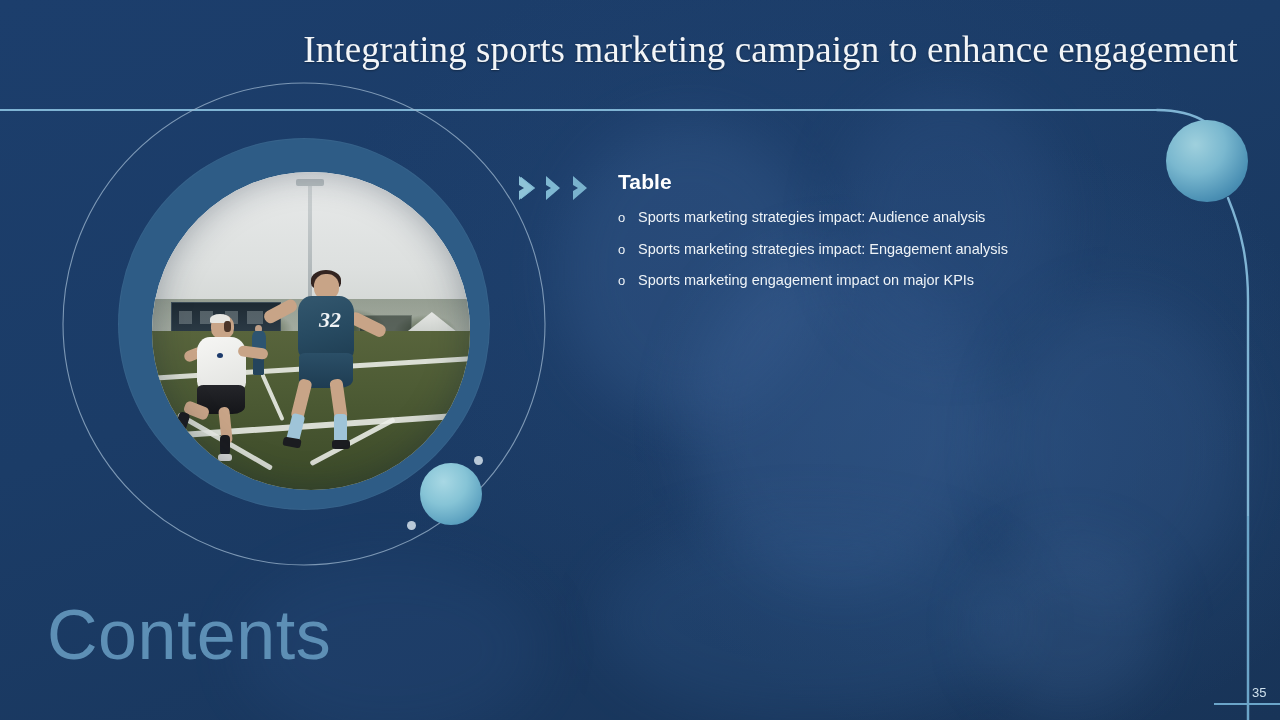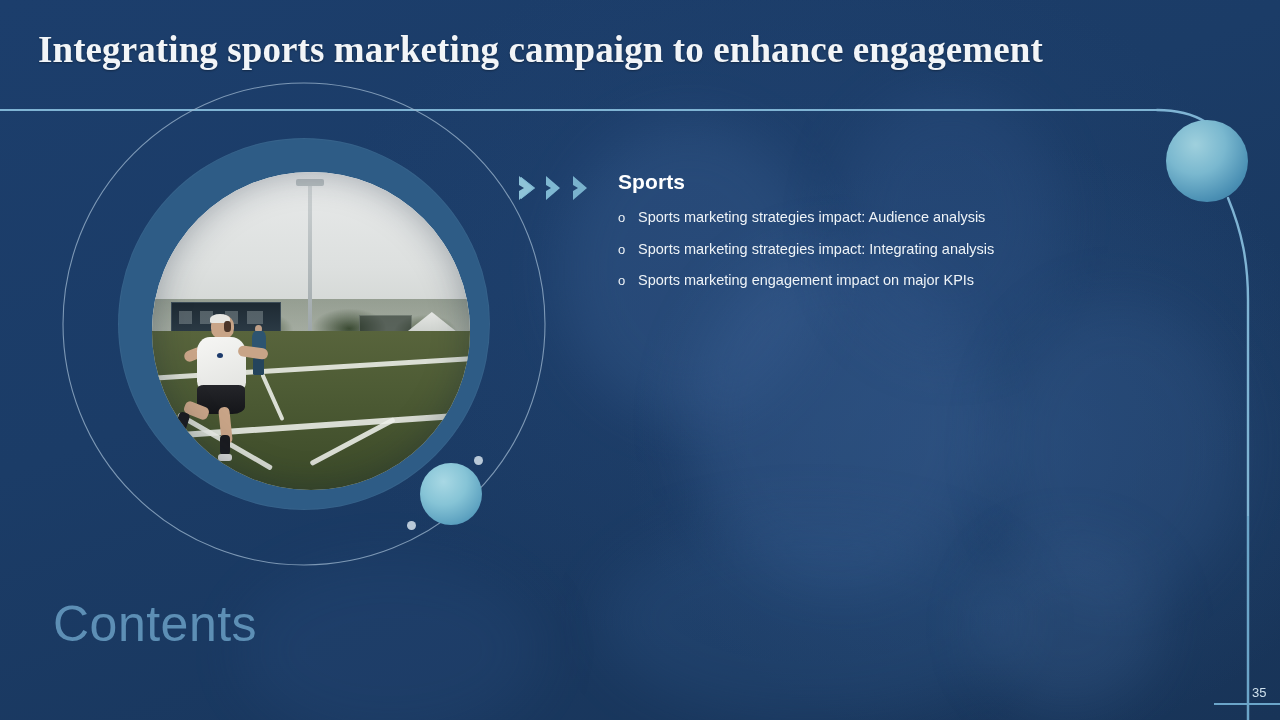--- a/index.html
+++ b/index.html
@@ -37,25 +37,26 @@
 
   
   .title {
     position: absolute;
     left: 38px;
     top: 28px;
     width: 1200px;
     color: #f2f5f8;
     font-family: "Liberation Serif", serif;
     font-size: 37px;
-    font-weight: 700;
+    font-weight: 400;
     letter-spacing: 0.1px;
     line-height: 1.2;
     white-space: nowrap;
     text-shadow: 0 1px 2px rgba(0,0,0,0.35);
+    text-align: right;
   }
 
   
   .top-rule {
     position: absolute;
     left: 0;
     top: 109px;
     width: 1157px;
     height: 2px;
     background: #7fb4d4;
@@ -260,22 +261,22 @@
     color: #eef3f7; font-size: 13px;
   }
   .bullet-text { flex: 1 1 auto; }
 
   
   .toc-small {
     position: absolute; left: 44px; top: 550px;
     color: #7fa3c4; font-size: 38px; font-weight: 400; letter-spacing: 0.5px;
   }
   .toc-big {
-    position: absolute; left: 53px; top: 595px;
-    color: #5d8fb5; font-size: 50px; font-weight: 400; letter-spacing: 0.5px;
+    position: absolute; left: 47px; top: 595px;
+    color: #5d8fb5; font-size: 70px; font-weight: 400; letter-spacing: 0.5px;
   }
 
   
   .page-vline {
     position: absolute; left: 1247px; top: 516px; width: 2px; height: 204px;
     background: #6ba5c9;
   }
   .page-hline {
     position: absolute; left: 1214px; top: 703px; width: 66px; height: 2px;
     background: #6ba5c9;
@@ -346,45 +347,60 @@
       <div class="arm a1"></div>
       <div class="shorts"></div>
       <div class="leg g1"></div>
       <div class="leg g2"></div>
       <div class="sock s1"></div>
       <div class="sock s2"></div>
       <div class="boot b1"></div>
       <div class="boot b2"></div>
     </div>
 
+    <div class="p-blue">
+      <div class="arm a1"></div>
+      <div class="arm a2"></div>
+      <div class="hair"></div>
+      <div class="head"></div>
+      <div class="torso"></div>
+      <div class="num">32</div>
+      <div class="shorts"></div>
+      <div class="leg g1"></div>
+      <div class="leg g2"></div>
+      <div class="sock s1"></div>
+      <div class="sock s2"></div>
+      <div class="boot b1"></div>
+      <div class="boot b2"></div>
+    </div>
 
     <div class="photo-vignette"></div>
   </div>
 
   <div class="sphere sphere-small"></div>
   <div class="dot dot-a"></div>
   <div class="dot dot-b"></div>
 
   <div class="impact-block">
     <svg class="chev-row" viewBox="0 0 82 26">
       <path d="M2 2 L16 13 L2 24 L2 17 L8 13 L2 9 Z" fill="#7fb8d2"></path>
       <path d="M2 2 L16 13 L2 24 L2 17 L8 13 L2 9 Z" fill="#7fb8d2" transform="translate(0,0)"></path>
       <polygon points="0,1 14,13 0,25 0,16 5,13 0,10" fill="#8ec3d8"></polygon>
       <polygon points="27,1 41,13 27,25 27,16 32,13 27,10" fill="#7fb8d2"></polygon>
       <polygon points="54,1 68,13 54,25 54,16 59,13 54,10" fill="#79b2cd"></polygon>
     </svg>
-    <div class="impact-head">Sports</div>
+    <div class="impact-head">Table</div>
     <div class="bullets">
       <div class="bullet-row">
         <span class="bullet-mark">o</span>
         <span class="bullet-text">Sports marketing strategies impact: Audience analysis</span>
       </div>
       <div class="bullet-row">
         <span class="bullet-mark">o</span>
-        <span class="bullet-text">Sports marketing strategies impact: Integrating analysis</span>
+        <span class="bullet-text">Sports marketing strategies impact: Engagement analysis</span>
       </div>
       <div class="bullet-row">
         <span class="bullet-mark">o</span>
         <span class="bullet-text">Sports marketing engagement impact on major KPIs</span>
       </div>
     </div>
   </div>
 
   <div class="toc-big">Contents</div>
 

